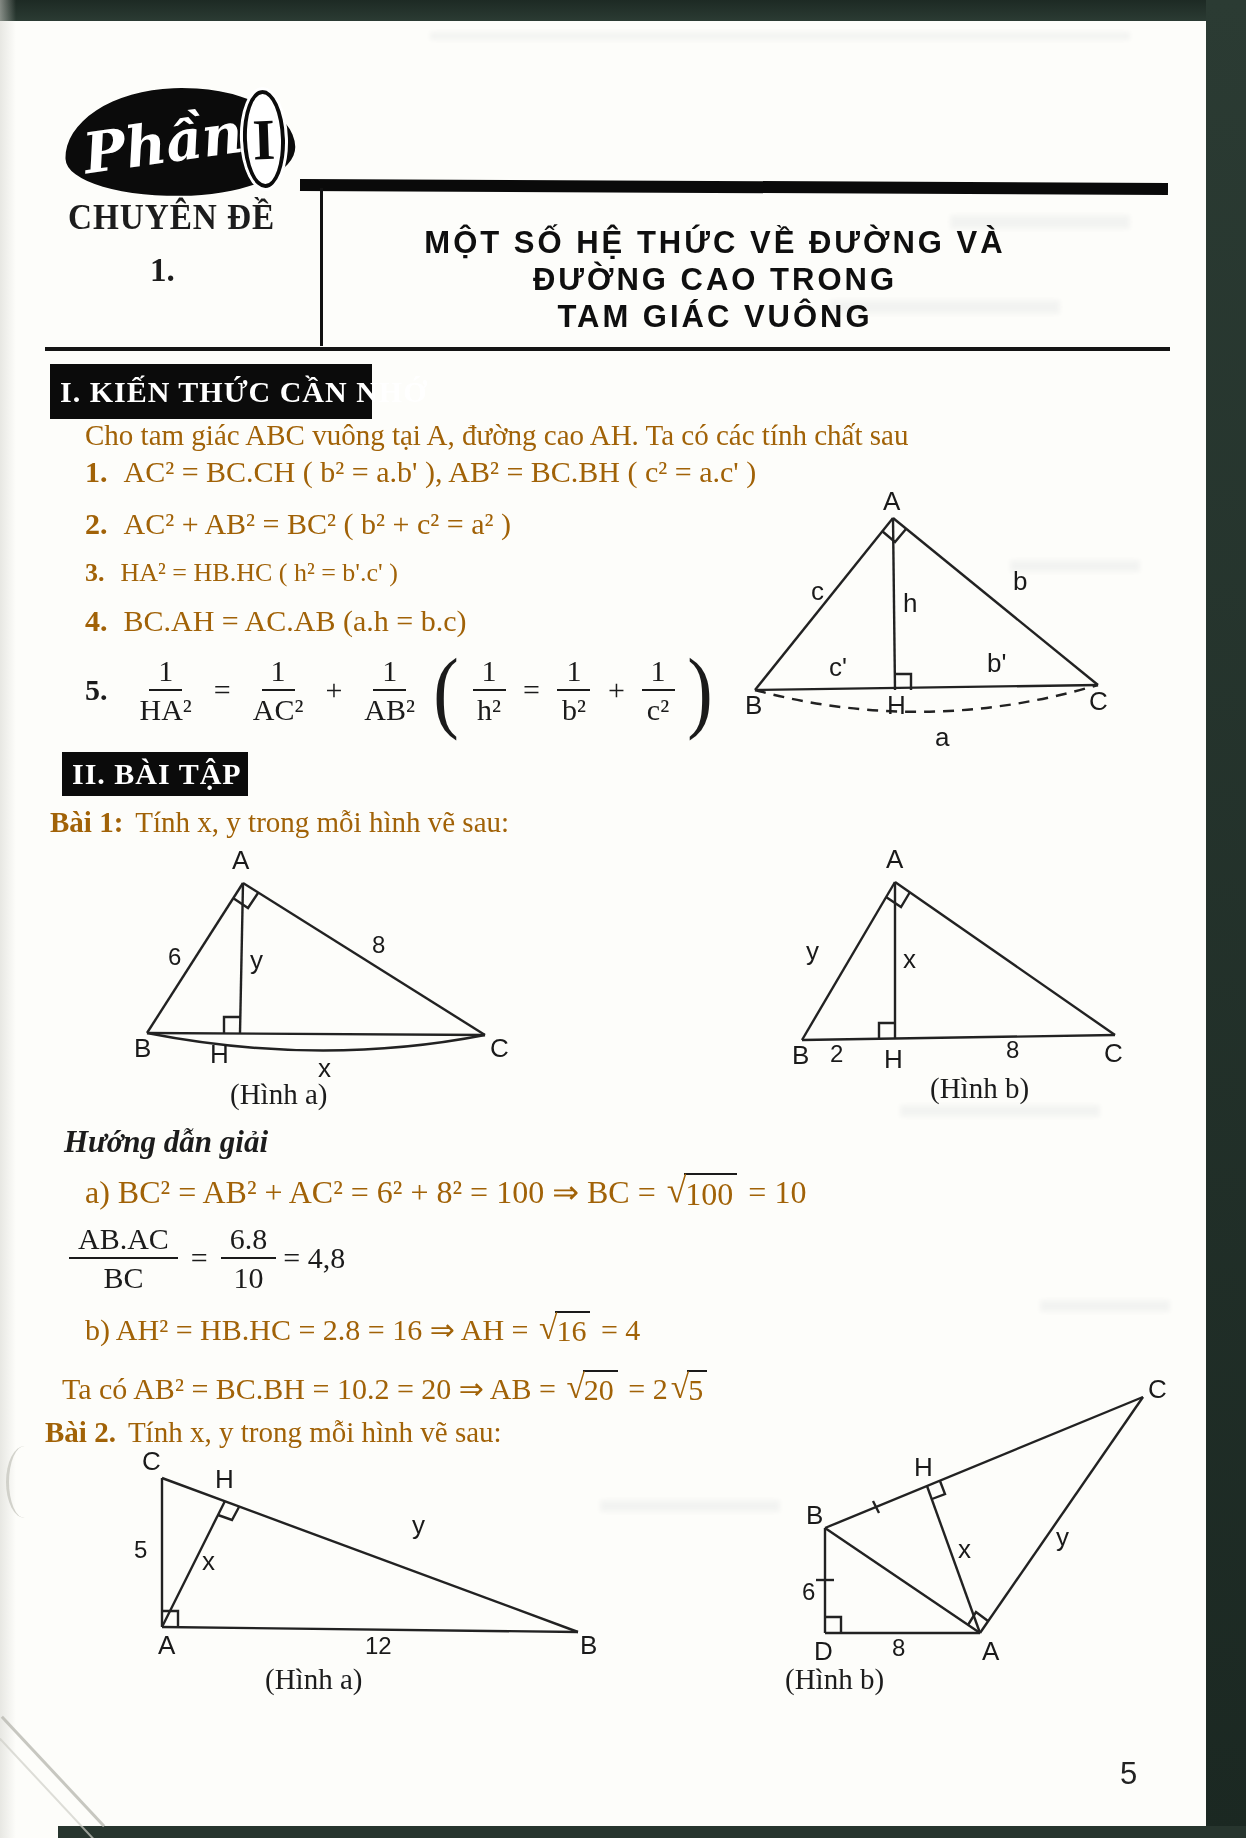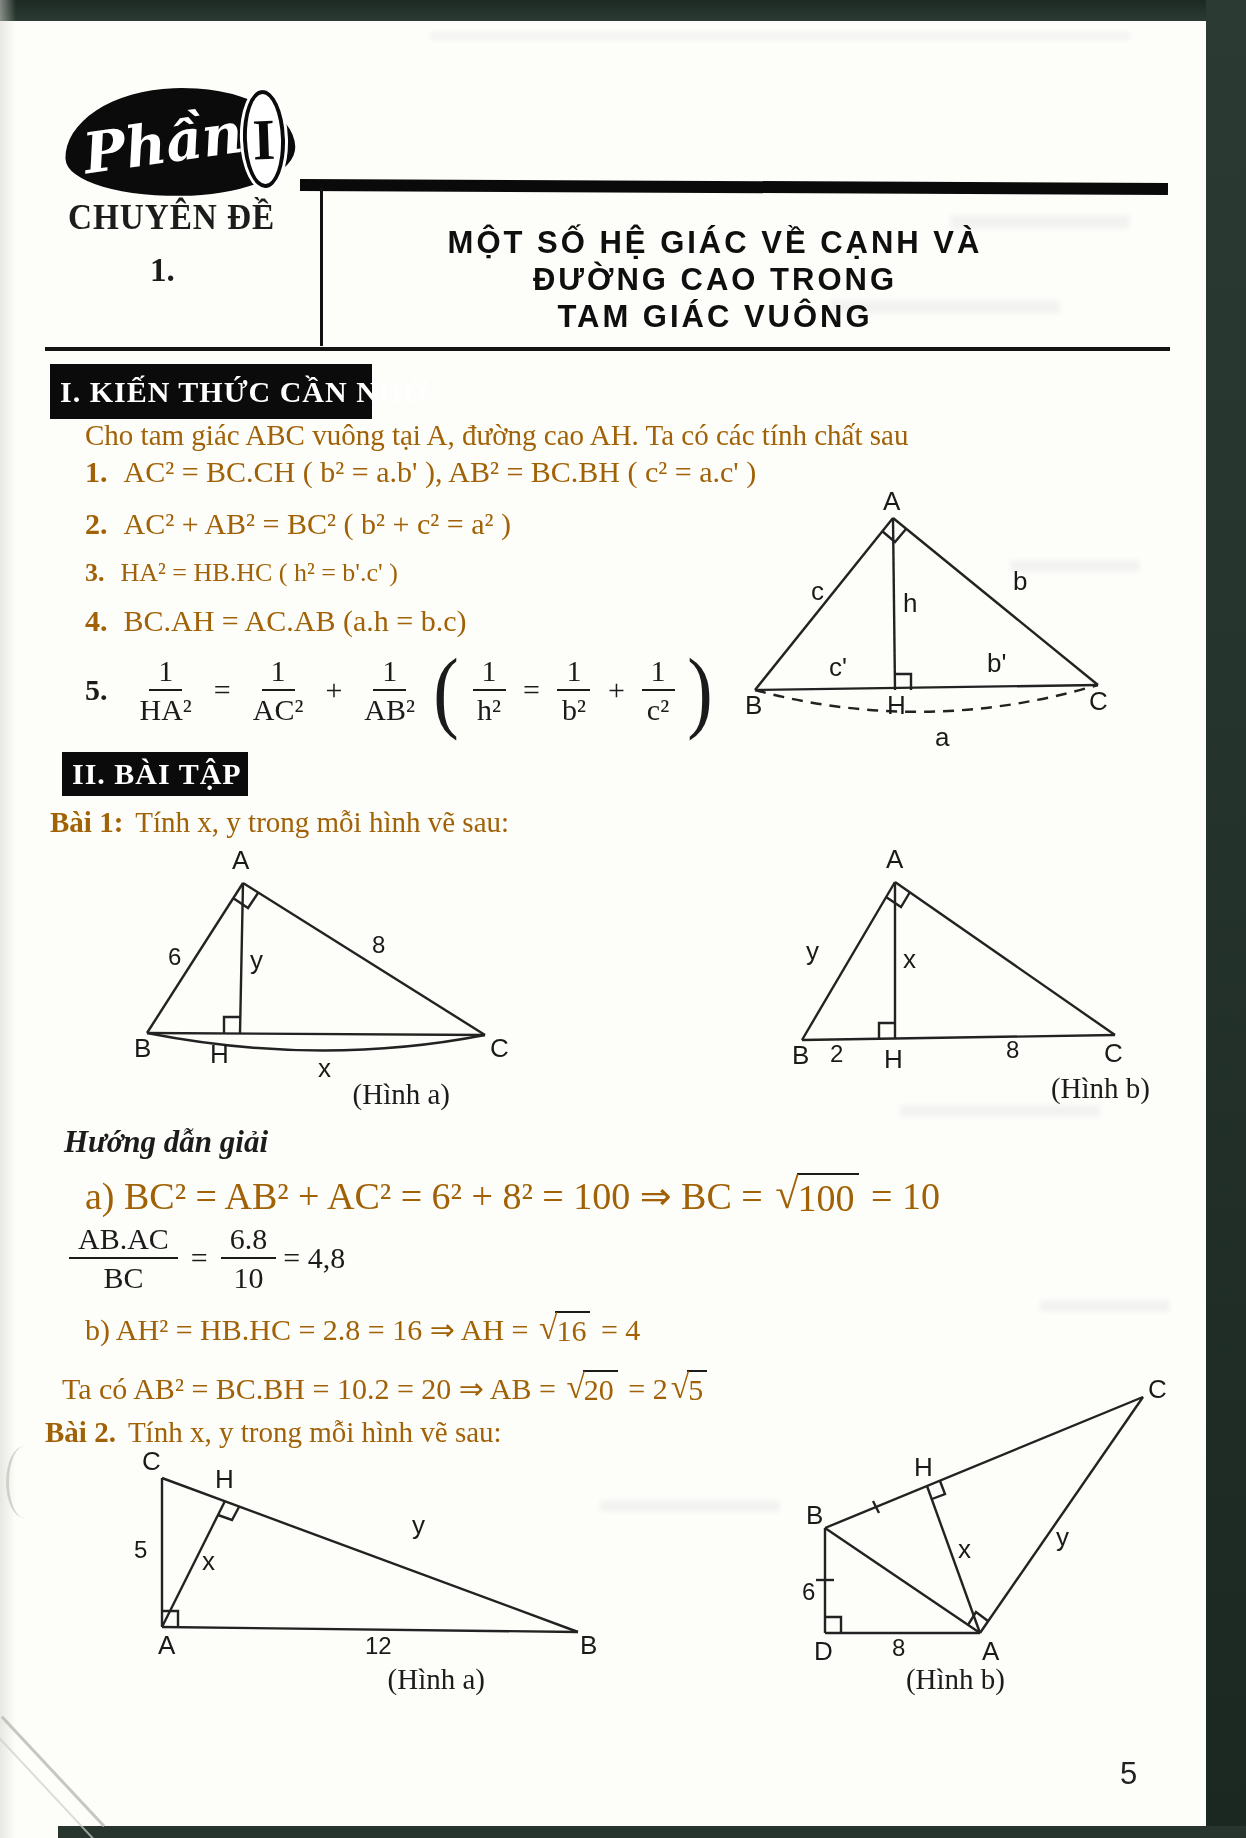--- a/index.html
+++ b/index.html
@@ -46,21 +46,21 @@
   .op{margin:0 6px}
   .bigparen{font-size:90px;font-weight:400;height:100px;display:flex;align-items:center;transform:scaleX(.85)}
   .rad{display:inline-flex;align-items:flex-start;margin:0 3px}
   .rad .rs{font-size:1.12em;line-height:1.05;transform:translateY(-1px)}
   .rad .rb{border-top:2.5px solid #1b1b1b;padding:1px 4px 0 1px;margin-left:-2px}
   
   .fig{position:absolute}
   .fig text{font-family:"Liberation Sans",sans-serif;font-size:26px;fill:#1a1a1a}
   .fig text.num{font-size:24px}
   .fig line, .fig path, .fig polyline{stroke:#222;stroke-width:2.4;fill:none}
-  .fig-cap{position:absolute;width:220px;text-align:right;font-family:"Liberation Serif",serif;font-size:29px;white-space:nowrap}
+  .fig-cap{position:absolute;width:220px;text-align:left;font-family:"Liberation Serif",serif;font-size:29px;white-space:nowrap}
   .pagenum{position:absolute;left:1120px;top:1756px;font-family:"Liberation Sans",sans-serif;font-size:31px;color:#222}
 </style>
 </head>
 <body>
 
 <div class="page">
 
   <div class="band-top"></div>
   <div class="band-right"></div>
   <div class="band-bottom"></div>
@@ -80,21 +80,21 @@
     <span class="logo-word">Phần</span>
     <span class="logo-oval">
       <span>I</span>
     </span>
   </div>
   <div class="rule-thick"></div>
 
   <div class="chuyende">CHUYÊN ĐỀ</div>
   <div class="chuyende-num">1.</div>
   <div class="vdivider"></div>
-  <div class="ttl" style="top:225px">MỘT SỐ HỆ GIÁC VỀ CẠNH VÀ</div>
+  <div class="ttl" style="top:225px">MỘT SỐ HỆ THỨC VỀ ĐƯỜNG VÀ</div>
   <div class="ttl" style="top:262px">ĐƯỜNG CAO TRONG</div>
   <div class="ttl" style="top:299px">TAM GIÁC VUÔNG</div>
   <div class="rule2"></div>
 
   <div class="kicker" style="left:50px;top:364px;width:322px;height:55px">I. KIẾN THỨC CẦN NHỚ</div>
   <div class="txt" style="left:85px;top:419px">Cho tam giác ABC vuông tại A, đường cao AH. Ta có các tính chất sau</div>
 
   <div class="txt" style="left:85px;top:455px;font-size:30px"><span class="item-no">1.</span><span>AC² = BC.CH ( b² = a.b' ), AB² = BC.BH ( c² = a.c' )</span></div>
   <div class="txt" style="left:85px;top:507px;font-size:30px"><span class="item-no">2.</span><span>AC² + AB² = BC² ( b² + c² = a² )</span></div>
   <div class="txt" style="left:85px;top:558px;font-size:26px"><span class="item-no">3.</span><span>HA² = HB.HC ( h² = b'.c' )</span></div>
@@ -189,21 +189,21 @@
     <text x="224" y="228">H</text>
     <text x="170" y="222" class="num">2</text>
     <text x="346" y="218" class="num">8</text>
     <text x="146" y="120">y</text>
     <text x="243" y="128">x</text>
   </svg>
   <div class="fig-cap" style="left:930px;top:1072px">(Hình b)</div>
 
   <div class="italic-head" style="left:64px;top:1124px">Hướng dẫn giải</div>
 
-  <div class="txt" style="left:85px;top:1173px;font-size:38px">
+  <div class="txt" style="left:85px;top:1173px;font-size:32px">
     <span>a) BC² = AB² + AC² = 6² + 8² = 100 ⇒ BC = </span><span class="rad">
         <span class="rs">√</span>
         <span class="rb">100</span>
       </span><span> = 10</span>
   </div>
 
   <div class="formula-row" style="left:62px;top:1212px;height:92px;font-size:30px">
     <span class="frac">
         <span class="fn">AB.AC</span>
         <span class="fd">BC</span>

